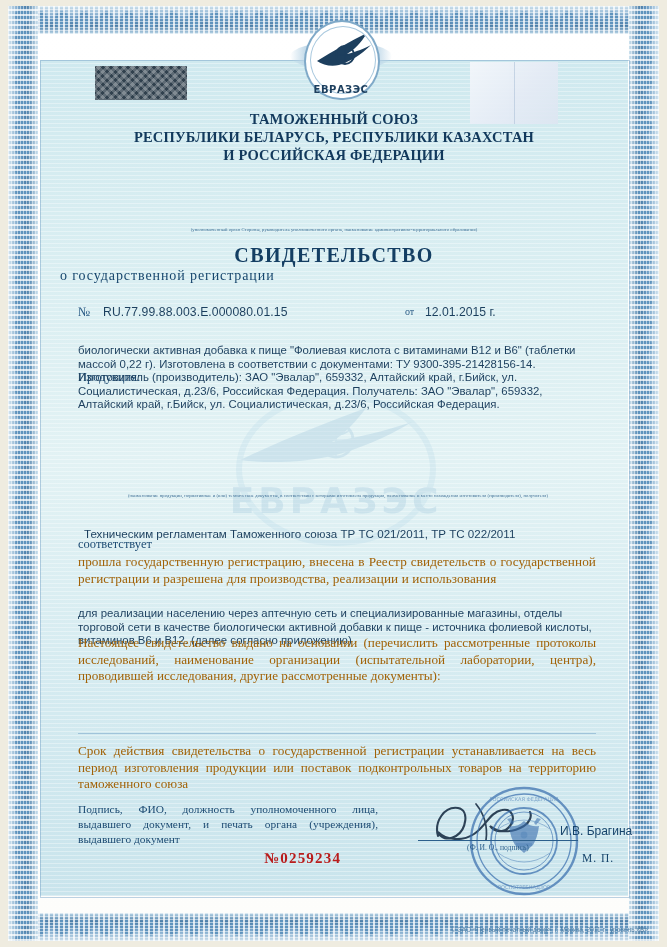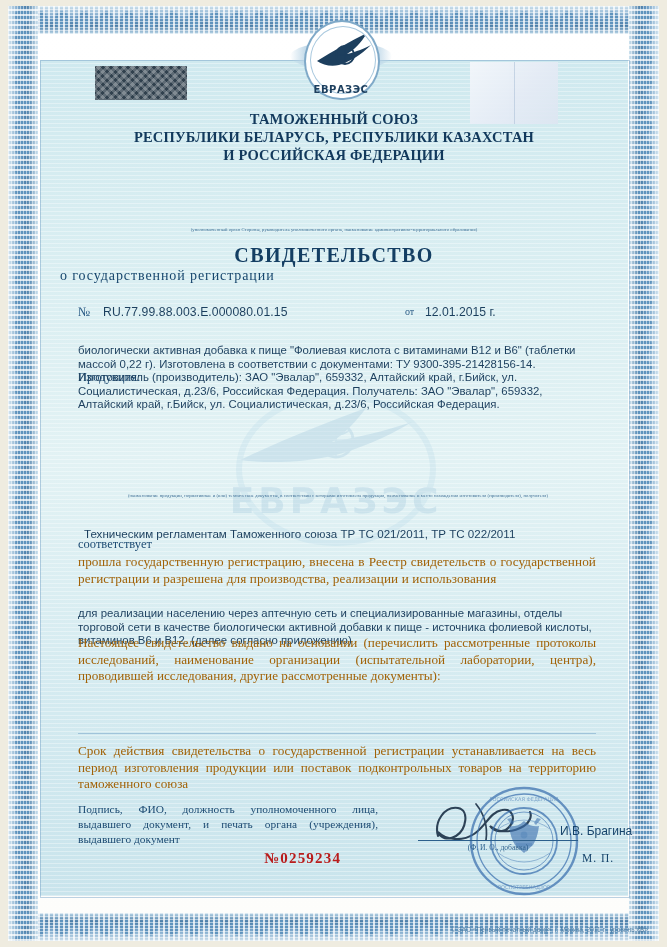--- a/index.html
+++ b/index.html
@@ -374,19 +374,19 @@
       <path d="M30 68 q26 18 52 0"></path>
     </g>
     <g fill="#3a6fae" opacity=".8" font-family="DejaVu Sans, sans-serif" font-size="5">
       <text x="56" y="16" text-anchor="middle">РОССИЙСКАЯ ФЕДЕРАЦИЯ</text>
       <text x="56" y="104" text-anchor="middle">РОСПОТРЕБНАДЗОР</text>
     </g>
   </svg>
 
   <div class="sign-line"></div>
   <div class="sign-fio tx">И.В. Брагина</div>
-  <div class="sign-cap">(Ф. И. О., добавка)</div>
+  <div class="sign-cap">(Ф. И. О., подпись)</div>
   <div class="mp">М. П.</div>
   <div class="serial">№0259234</div>
 
   <div class="footer">© ЗАО «Первый печатный двор», г. Москва, 2011 г., уровень «В».</div>
 
 </div>
 
 </body></html>

